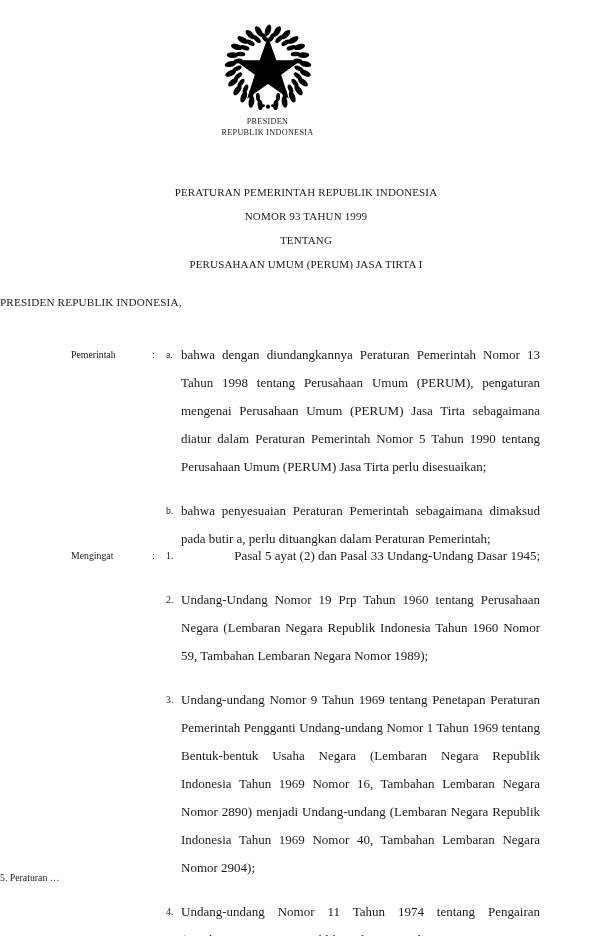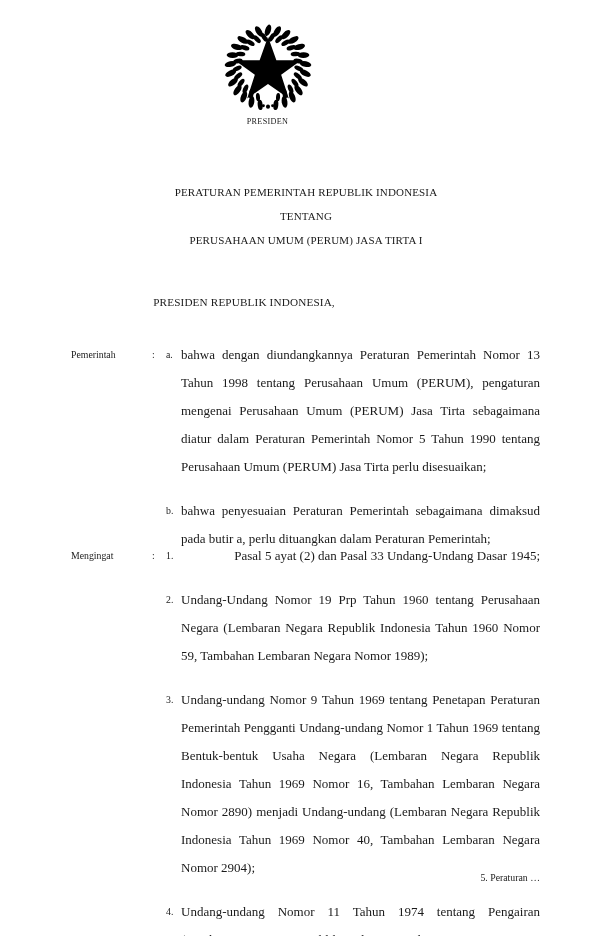--- a/index.html
+++ b/index.html
@@ -53,21 +53,21 @@
     letter-spacing: 0.15px;
     white-space: nowrap;
   }
 
   
   .opening-line {
     position: absolute;
     top: 296px;
     left: 0;
     width: 488px;
-    text-align: center;
+    text-align: left;
     font-size: 11.2px;
     letter-spacing: 0.15px;
   }
 
   
   .clause {
     position: absolute;
     left: 71px;
     width: 469px;
   }
@@ -116,21 +116,20 @@
     hyphens: none;
   }
   .item-text.no-justify { text-align: right; }
 
   
   .catchword {
     position: absolute;
     top: 864px;
     left: 0;
     width: 540px;
-    text-align: right;
     font-size: 9.8px;
     line-height: 28px;
   }
 </style>
 </head>
 <body>
 
 <div class="emblem-block">
   <svg class="emblem-svg" viewBox="0 0 100 100" aria-hidden="true">
     <g fill="#000000">
@@ -300,25 +299,27 @@
             </g>
           </g>
         </g>
       </g>
 
       <polygon points="50,16 59.1,41.6 86.1,41.6 64.3,57.4 72.6,83.1 50,67.3 27.4,83.1 35.7,57.4 13.9,41.6 40.9,41.6"></polygon>
     </g>
   </svg>
   <div class="emblem-caption">
     <div>PRESIDEN</div>
+    <div>REPUBLIK INDONESIA</div>
   </div>
 </div>
 
 <div class="title-block">
   <div class="title-line">PERATURAN PEMERINTAH REPUBLIK INDONESIA</div>
+  <div class="title-line">NOMOR 93 TAHUN 1999</div>
   <div class="title-line">TENTANG</div>
   <div class="title-line">PERUSAHAAN UMUM (PERUM) JASA TIRTA I</div>
 </div>
 
 <div class="opening-line">PRESIDEN REPUBLIK INDONESIA,</div>
 
 <div class="clause clause-menimbang">
   <div class="clause-row">
     <div class="clause-label">Pemerintah</div>
     <div class="clause-colon">:</div>

